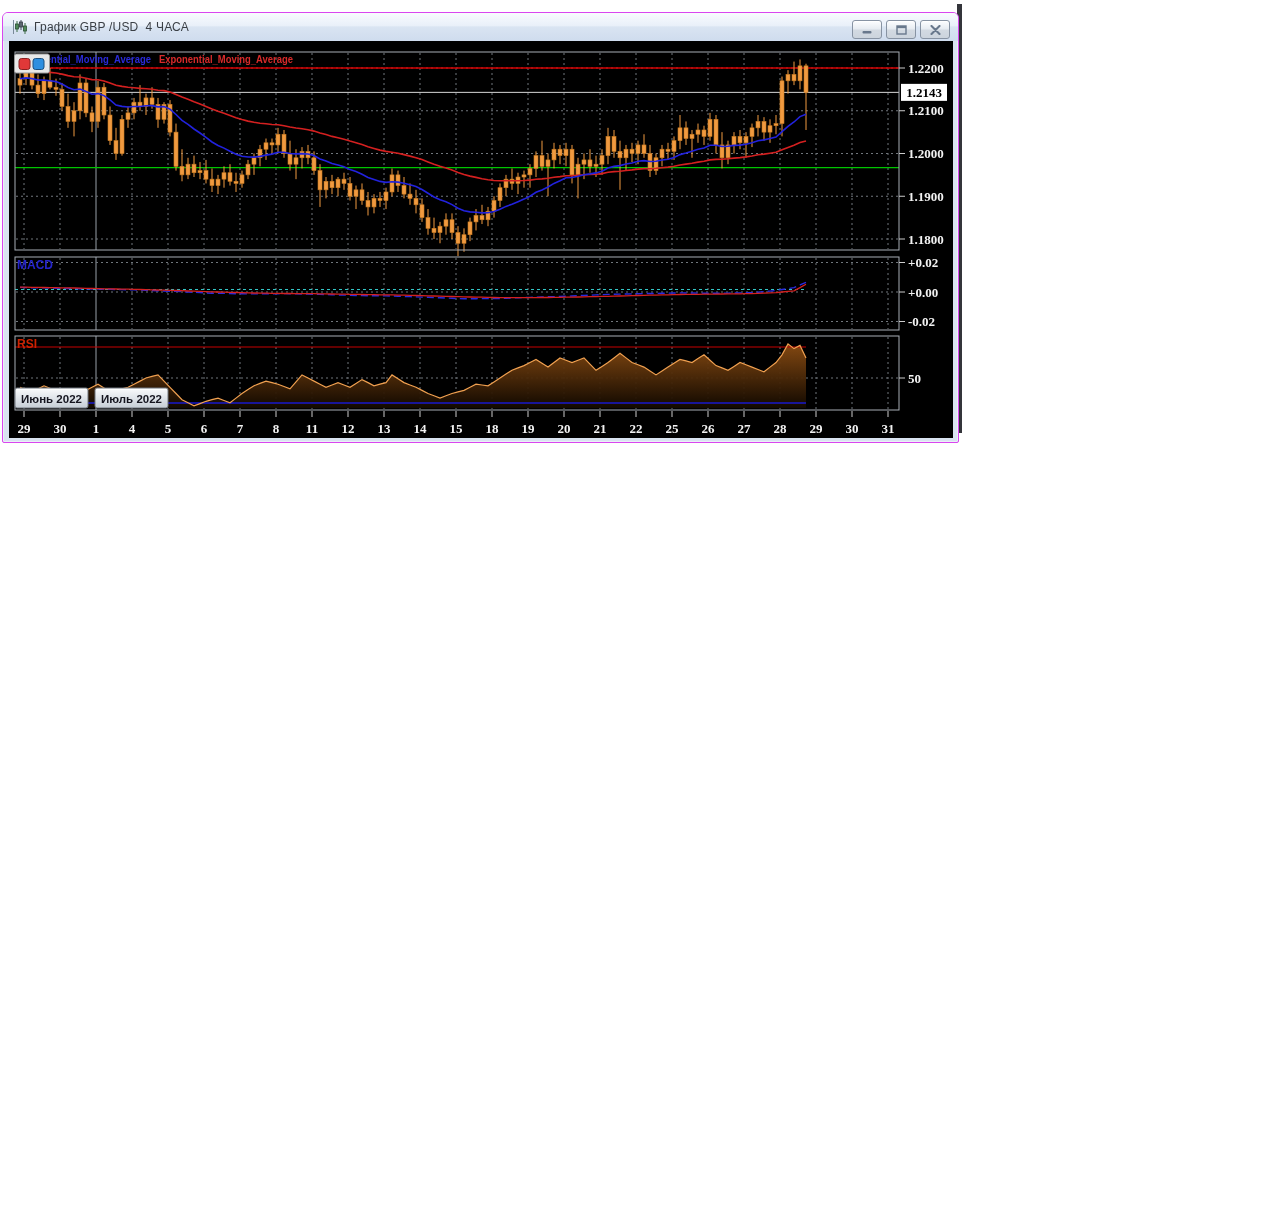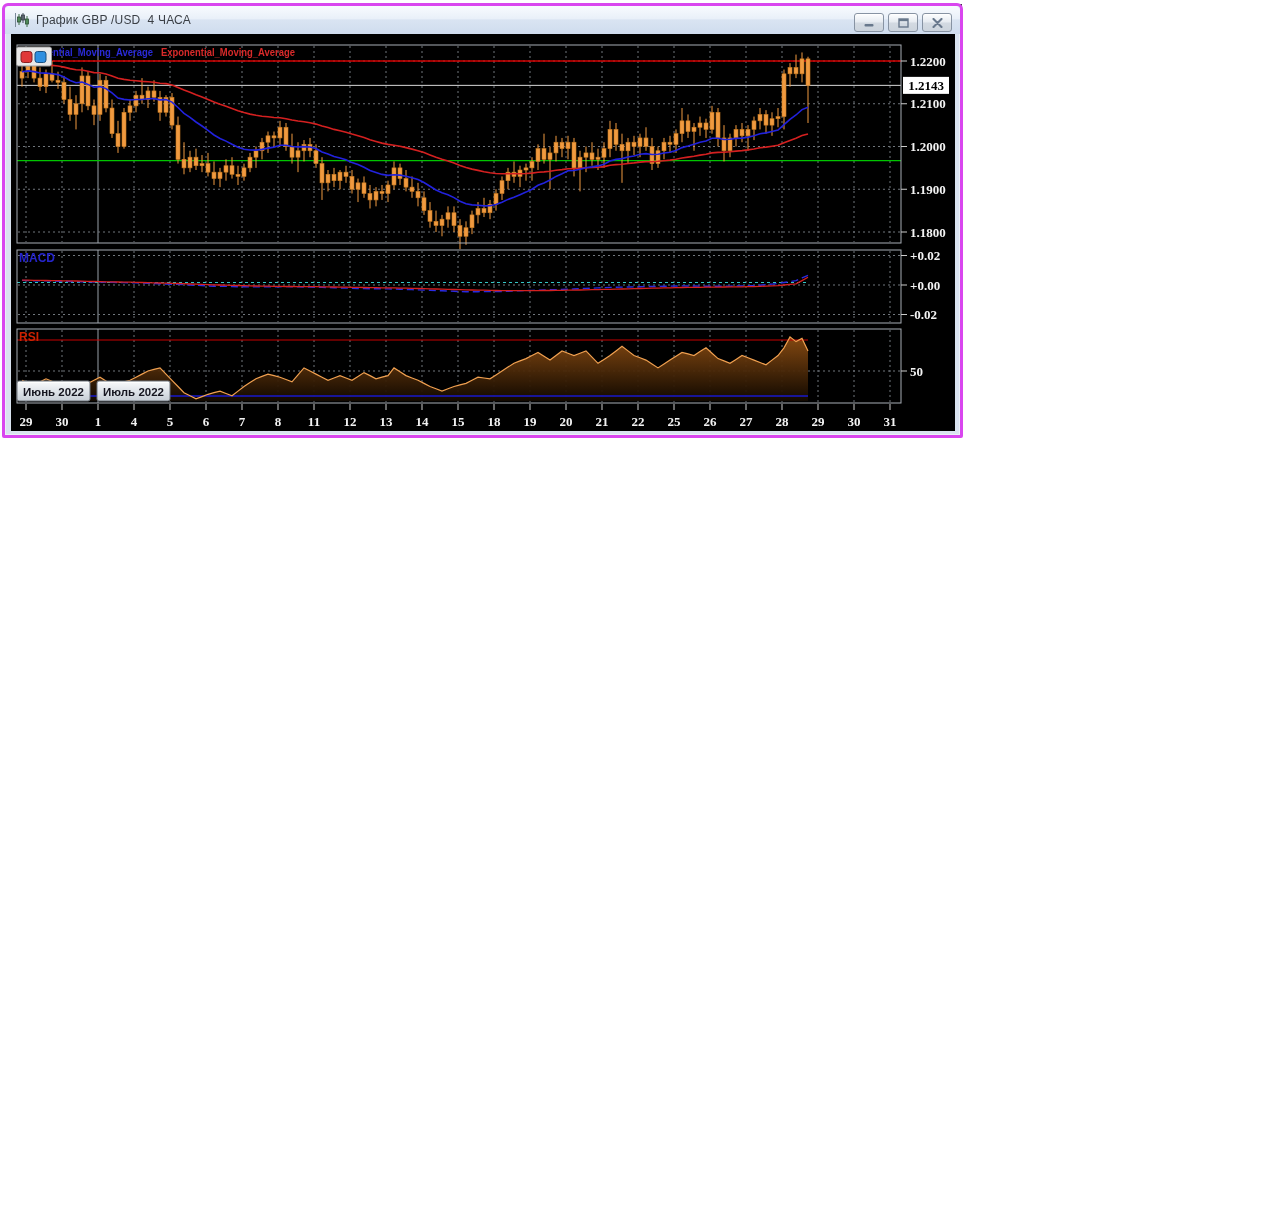--- a/index.html
+++ b/index.html
@@ -1,20 +1,20 @@
 <!DOCTYPE html>
 <html><head>
 <meta charset="utf-8">
 <style>
   html,body{margin:0;padding:0;}
   body{background:#ffffff;font-family:"Liberation Sans",sans-serif;}
   .screen{position:relative;width:1266px;height:1228px;background:#fff;overflow:hidden;}
   .edge-strip{position:absolute;left:957px;top:4px;width:5px;height:429px;background:#34353b;}
-  .window{position:absolute;left:2px;top:3px;width:955px;height:429px;
-    background:#d9e3f0;border:3px solid #d946ef;border-radius:6px 6px 2px 2px;
+  .window{position:absolute;left:2px;top:12px;width:955px;height:429px;
+    background:#d9e3f0;border:1px solid #d946ef;border-radius:6px 6px 2px 2px;
     box-shadow:0 0 0 1px rgba(255,255,255,.45) inset;}
   .titlebar{position:absolute;left:0;top:0;right:0;height:28px;
     background:linear-gradient(#f8fbfe,#e9f0f9 45%,#d9e4f2 50%,#cfdcee);
     border-radius:5px 5px 0 0;display:flex;align-items:center;}
   .app-icon{width:16px;height:16px;margin-left:9px;margin-right:6px;flex:0 0 auto;}
   .title-text{font-size:12px;color:#3a3f45;letter-spacing:.2px;white-space:pre;}
   .controls{position:absolute;right:8px;top:7px;display:flex;gap:4px;}
   .wbtn{width:28px;height:17px;border:1px solid #8793a3;border-radius:3px;
     background:linear-gradient(#fdfeff,#e6ebf1 48%,#d3dae2 52%,#ccd4dd);
     box-shadow:inset 0 1px 0 #fff;display:flex;align-items:center;justify-content:center;cursor:default;}

